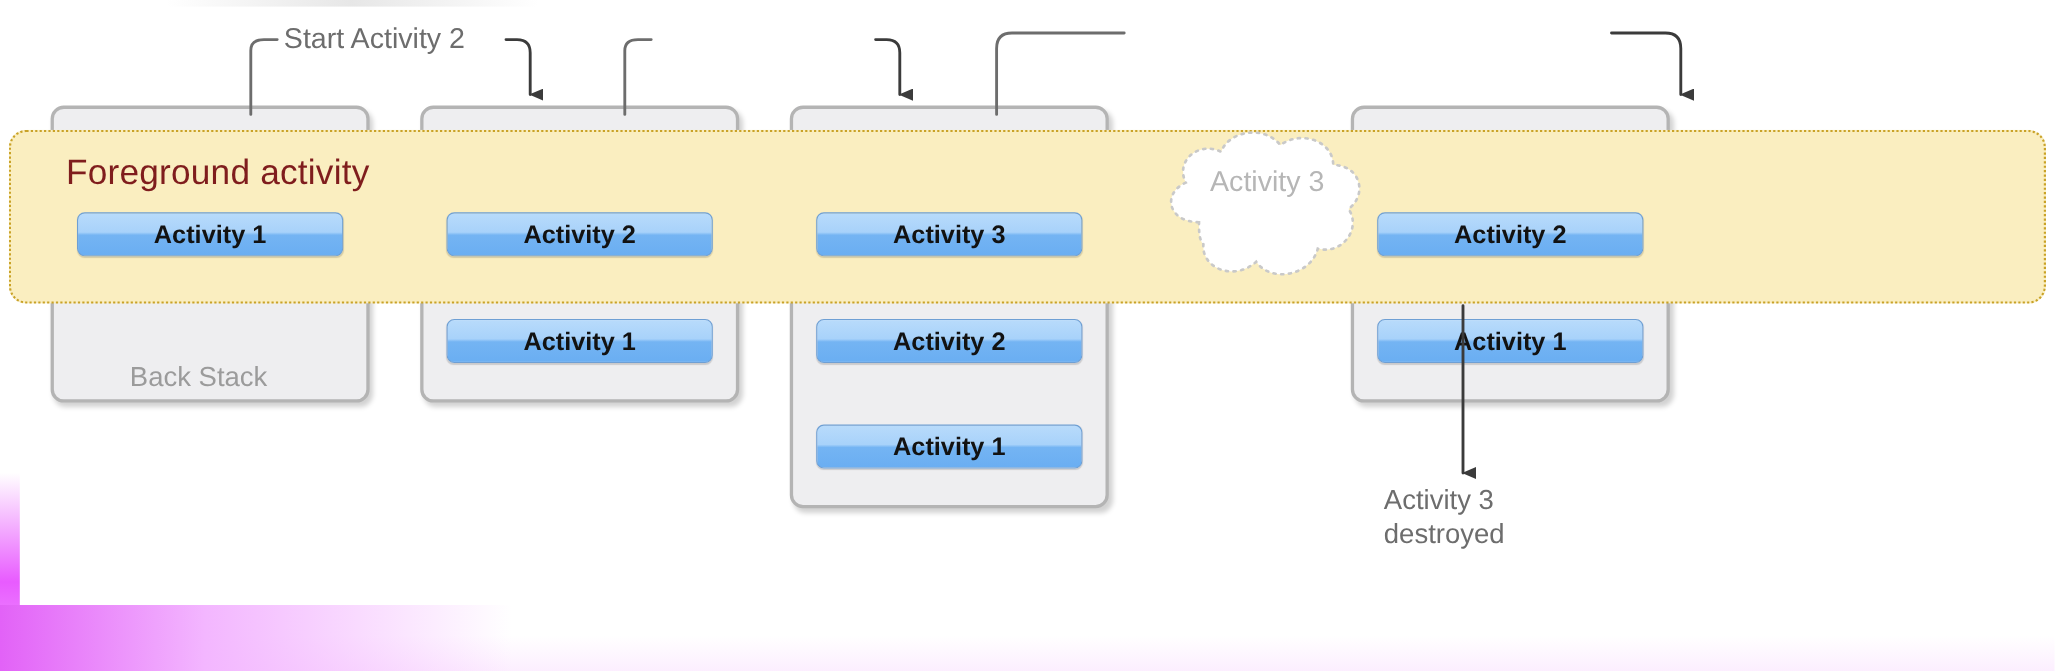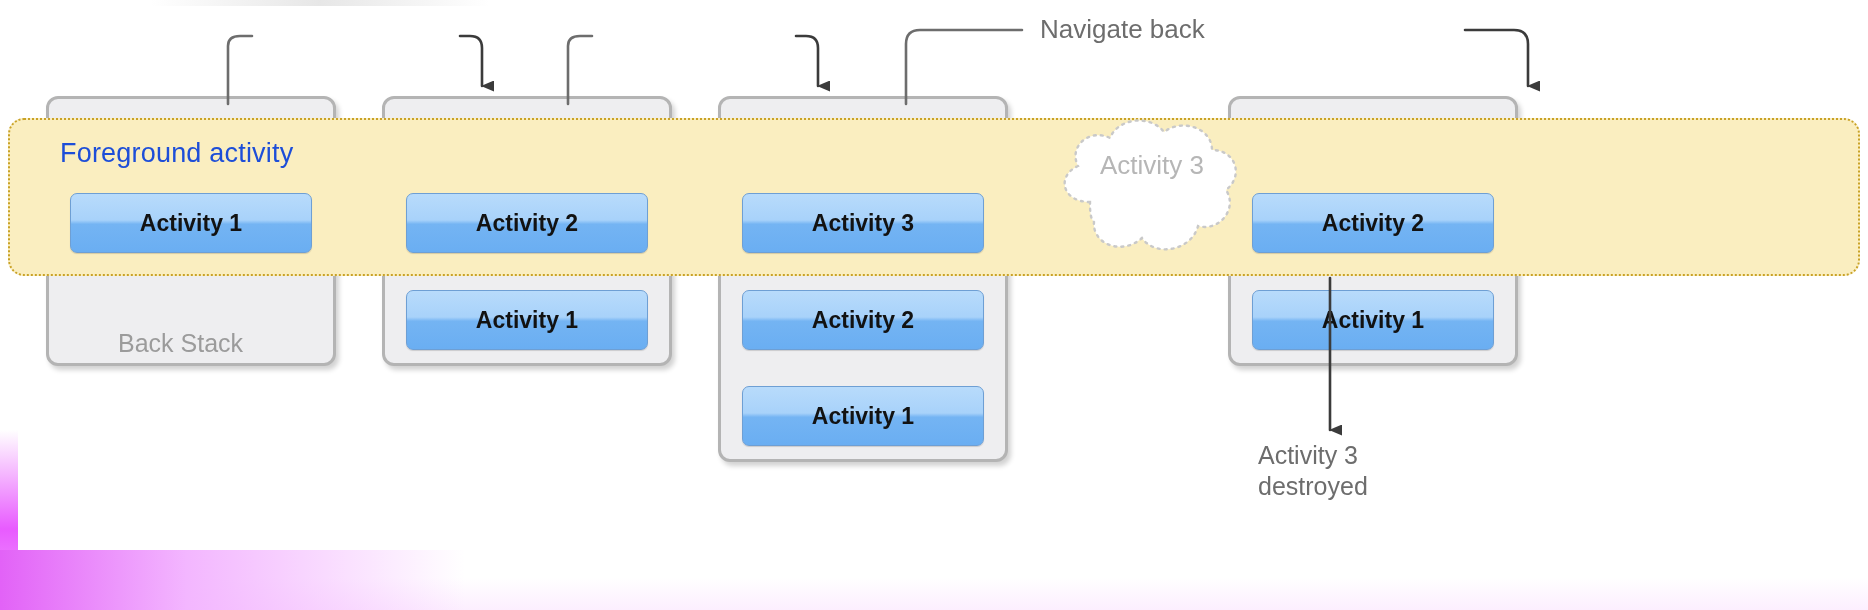--- a/index.html
+++ b/index.html
@@ -67,42 +67,42 @@
     background: #faeec0;
     border: 2px dotted #c9a227;
     border-radius: 16px;
     box-sizing: border-box;
     z-index: 3;
   }
   .fg-label {
     position: absolute;
     left: 60px;
     top: 138px;
-    font-size: 27px;
-    color: #1d4ed8;
+    font-size: 32px;
+    color: #7f1d1d;
     letter-spacing: 0.2px;
     z-index: 6;
     white-space: nowrap;
   }
 
   
   .stack {
     position: absolute;
     background: #eeeef0;
     border: 3px solid #b4b4b4;
     border-radius: 12px;
     box-sizing: border-box;
     box-shadow: 3px 4px 5px rgba(0,0,0,0.18);
     z-index: 2;
   }
 
   
   .chip {
     position: absolute;
-    height: 60px;
+    height: 40px;
     border: 1px solid #6e9fd4;
     border-radius: 7px;
     box-sizing: border-box;
     background: linear-gradient(to bottom, #b8dbfb 0%, #a8d2fa 45%, #74b4f3 52%, #6aaef2 100%);
     display: flex;
     align-items: center;
     justify-content: center;
     font-size: 23px;
     font-weight: bold;
     color: #121212;
@@ -192,21 +192,21 @@
     <g>
       <path d="M 906 104 L 906 44 Q 906 30 920 30 L 1022 30" fill="none" stroke="#6d6d6d" stroke-width="2.6" stroke-linecap="round"></path>
       <path d="M 1465 30 L 1514 30 Q 1528 30 1528 44 L 1528 86" fill="none" stroke="#3b3b3b" stroke-width="2.6" stroke-linecap="round" marker-end="url(#arrowhead)"></path>
     </g>
 
     <g>
       <path d="M 1330 430 L 1330 278" fill="none" stroke="#3b3b3b" stroke-width="2.6" stroke-linecap="round" marker-end="url(#arrowhead-up)" transform="rotate(180 1330 354)"></path>
     </g>
   </svg>
 
-  <div class="conn-label" style="left:1040px; top:14px;">Navigate back</div>
+  <div class="conn-label" style="left:258px; top:20px;">Start Activity 2</div>
 
   <div class="stack" style="left:46px;  top:96px;  width:290px; height:270px;"></div>
   <div class="stack" style="left:382px; top:96px;  width:290px; height:270px;"></div>
   <div class="stack" style="left:718px; top:96px;  width:290px; height:366px;"></div>
   <div class="stack" style="left:1228px;top:96px;  width:290px; height:270px;"></div>
 
   <div class="fg-band"></div>
   <div class="fg-label">Foreground activity</div>
 
   <div class="cloud-wrap" style="left:1022px; top:110px; width:250px; height:175px;">

